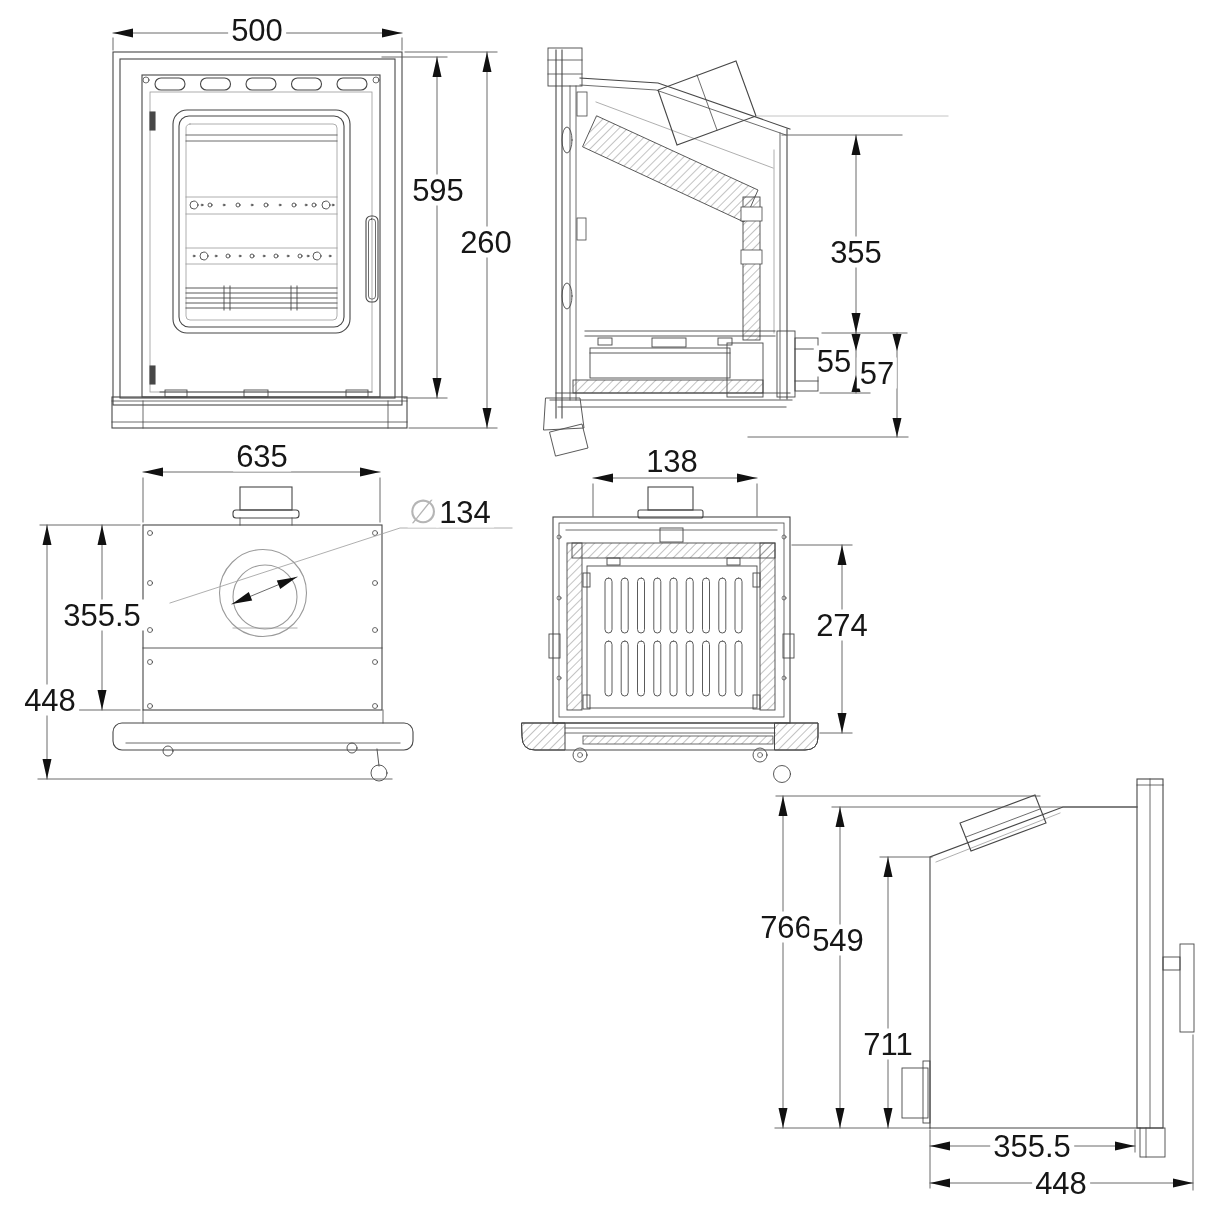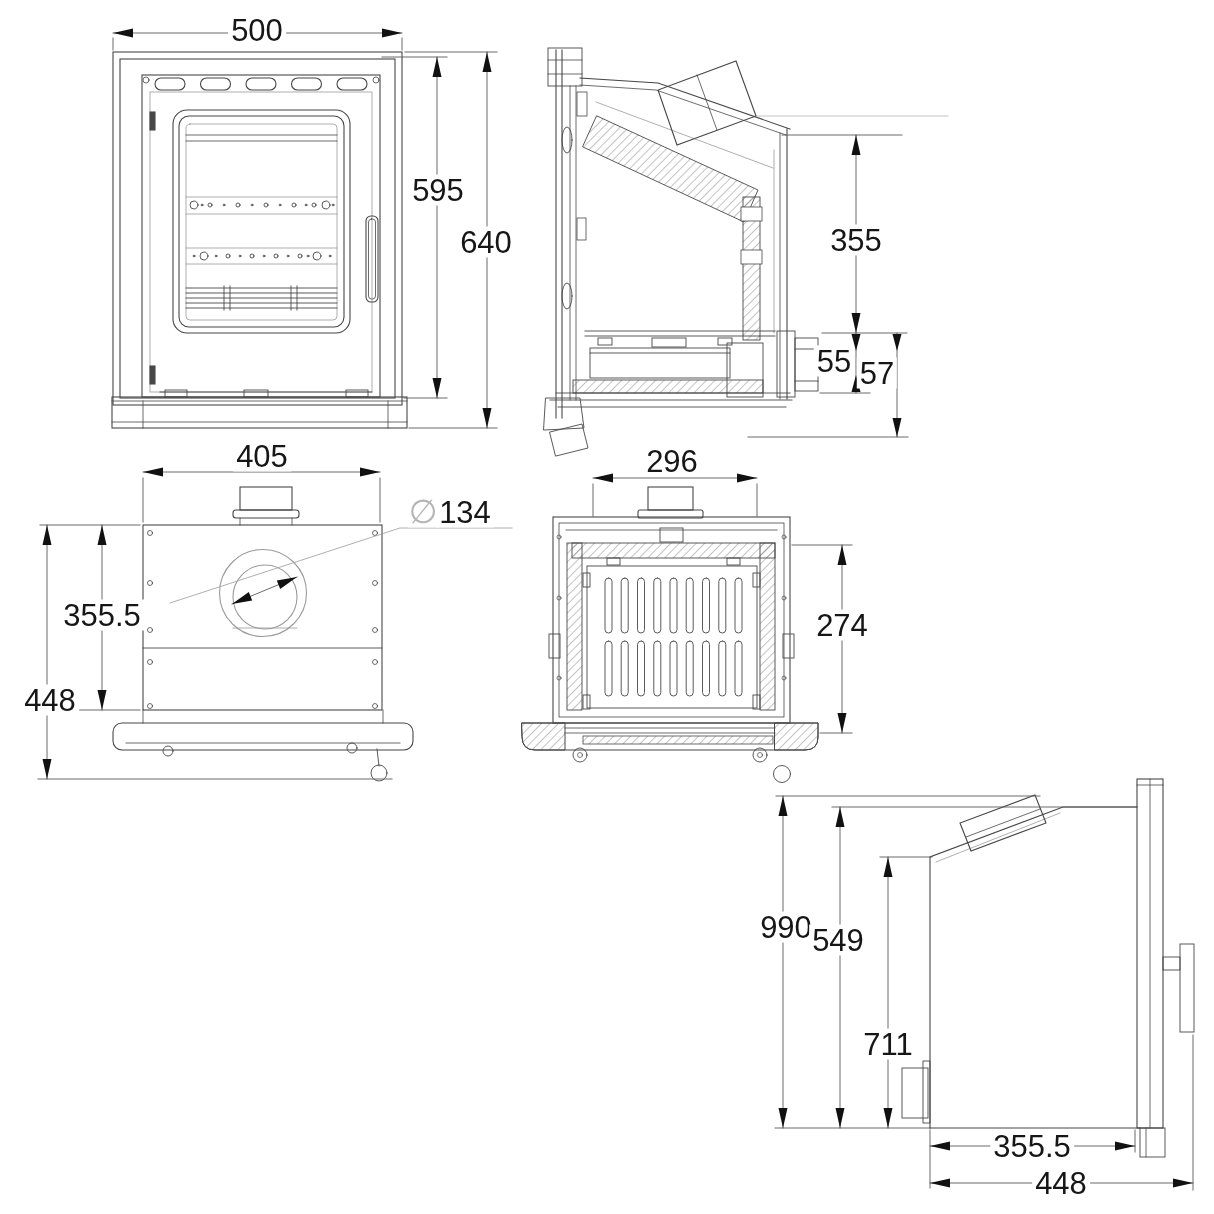--- a/index.html
+++ b/index.html
@@ -425,34 +425,34 @@
       <polygon points="930,1146 950,1141.5 950,1150.5"></polygon>
       <polygon points="1135,1146 1115,1141.5 1115,1150.5"></polygon>
       <polygon points="930,1183 950,1178.5 950,1187.5"></polygon>
       <polygon points="1193,1183 1173,1178.5 1173,1187.5"></polygon>
     </g>
   </g>
 </svg>
 
   <div class="dim" style="left:257px;top:30px">500</div>
   <div class="dim" style="left:438px;top:190px">595</div>
-  <div class="dim" style="left:486px;top:242px">640</div>
-
-  <div class="dim" style="left:856px;top:240px">355</div>
+  <div class="dim" style="left:486px;top:242px">260</div>
+
+  <div class="dim" style="left:856px;top:252px">355</div>
   <div class="dim" style="left:834px;top:361px">55</div>
   <div class="dim" style="left:877px;top:373px">57</div>
 
-  <div class="dim" style="left:262px;top:456px">405</div>
+  <div class="dim" style="left:262px;top:456px">635</div>
   <div class="dim sym" style="left:423px;top:511px">∅</div>
   <div class="dim" style="left:465px;top:512px">134</div>
   <div class="dim" style="left:102px;top:615px">355.5</div>
   <div class="dim" style="left:50px;top:700px">448</div>
 
-  <div class="dim" style="left:672px;top:461px">296</div>
+  <div class="dim" style="left:672px;top:461px">138</div>
   <div class="dim" style="left:842px;top:625px">274</div>
 
-  <div class="dim" style="left:786px;top:927px">990</div>
+  <div class="dim" style="left:786px;top:927px">766</div>
   <div class="dim" style="left:838px;top:940px">549</div>
   <div class="dim" style="left:888px;top:1044px">711</div>
   <div class="dim" style="left:1032px;top:1146px">355.5</div>
   <div class="dim" style="left:1061px;top:1183px">448</div>
 
 </div>
 
 </body></html>

